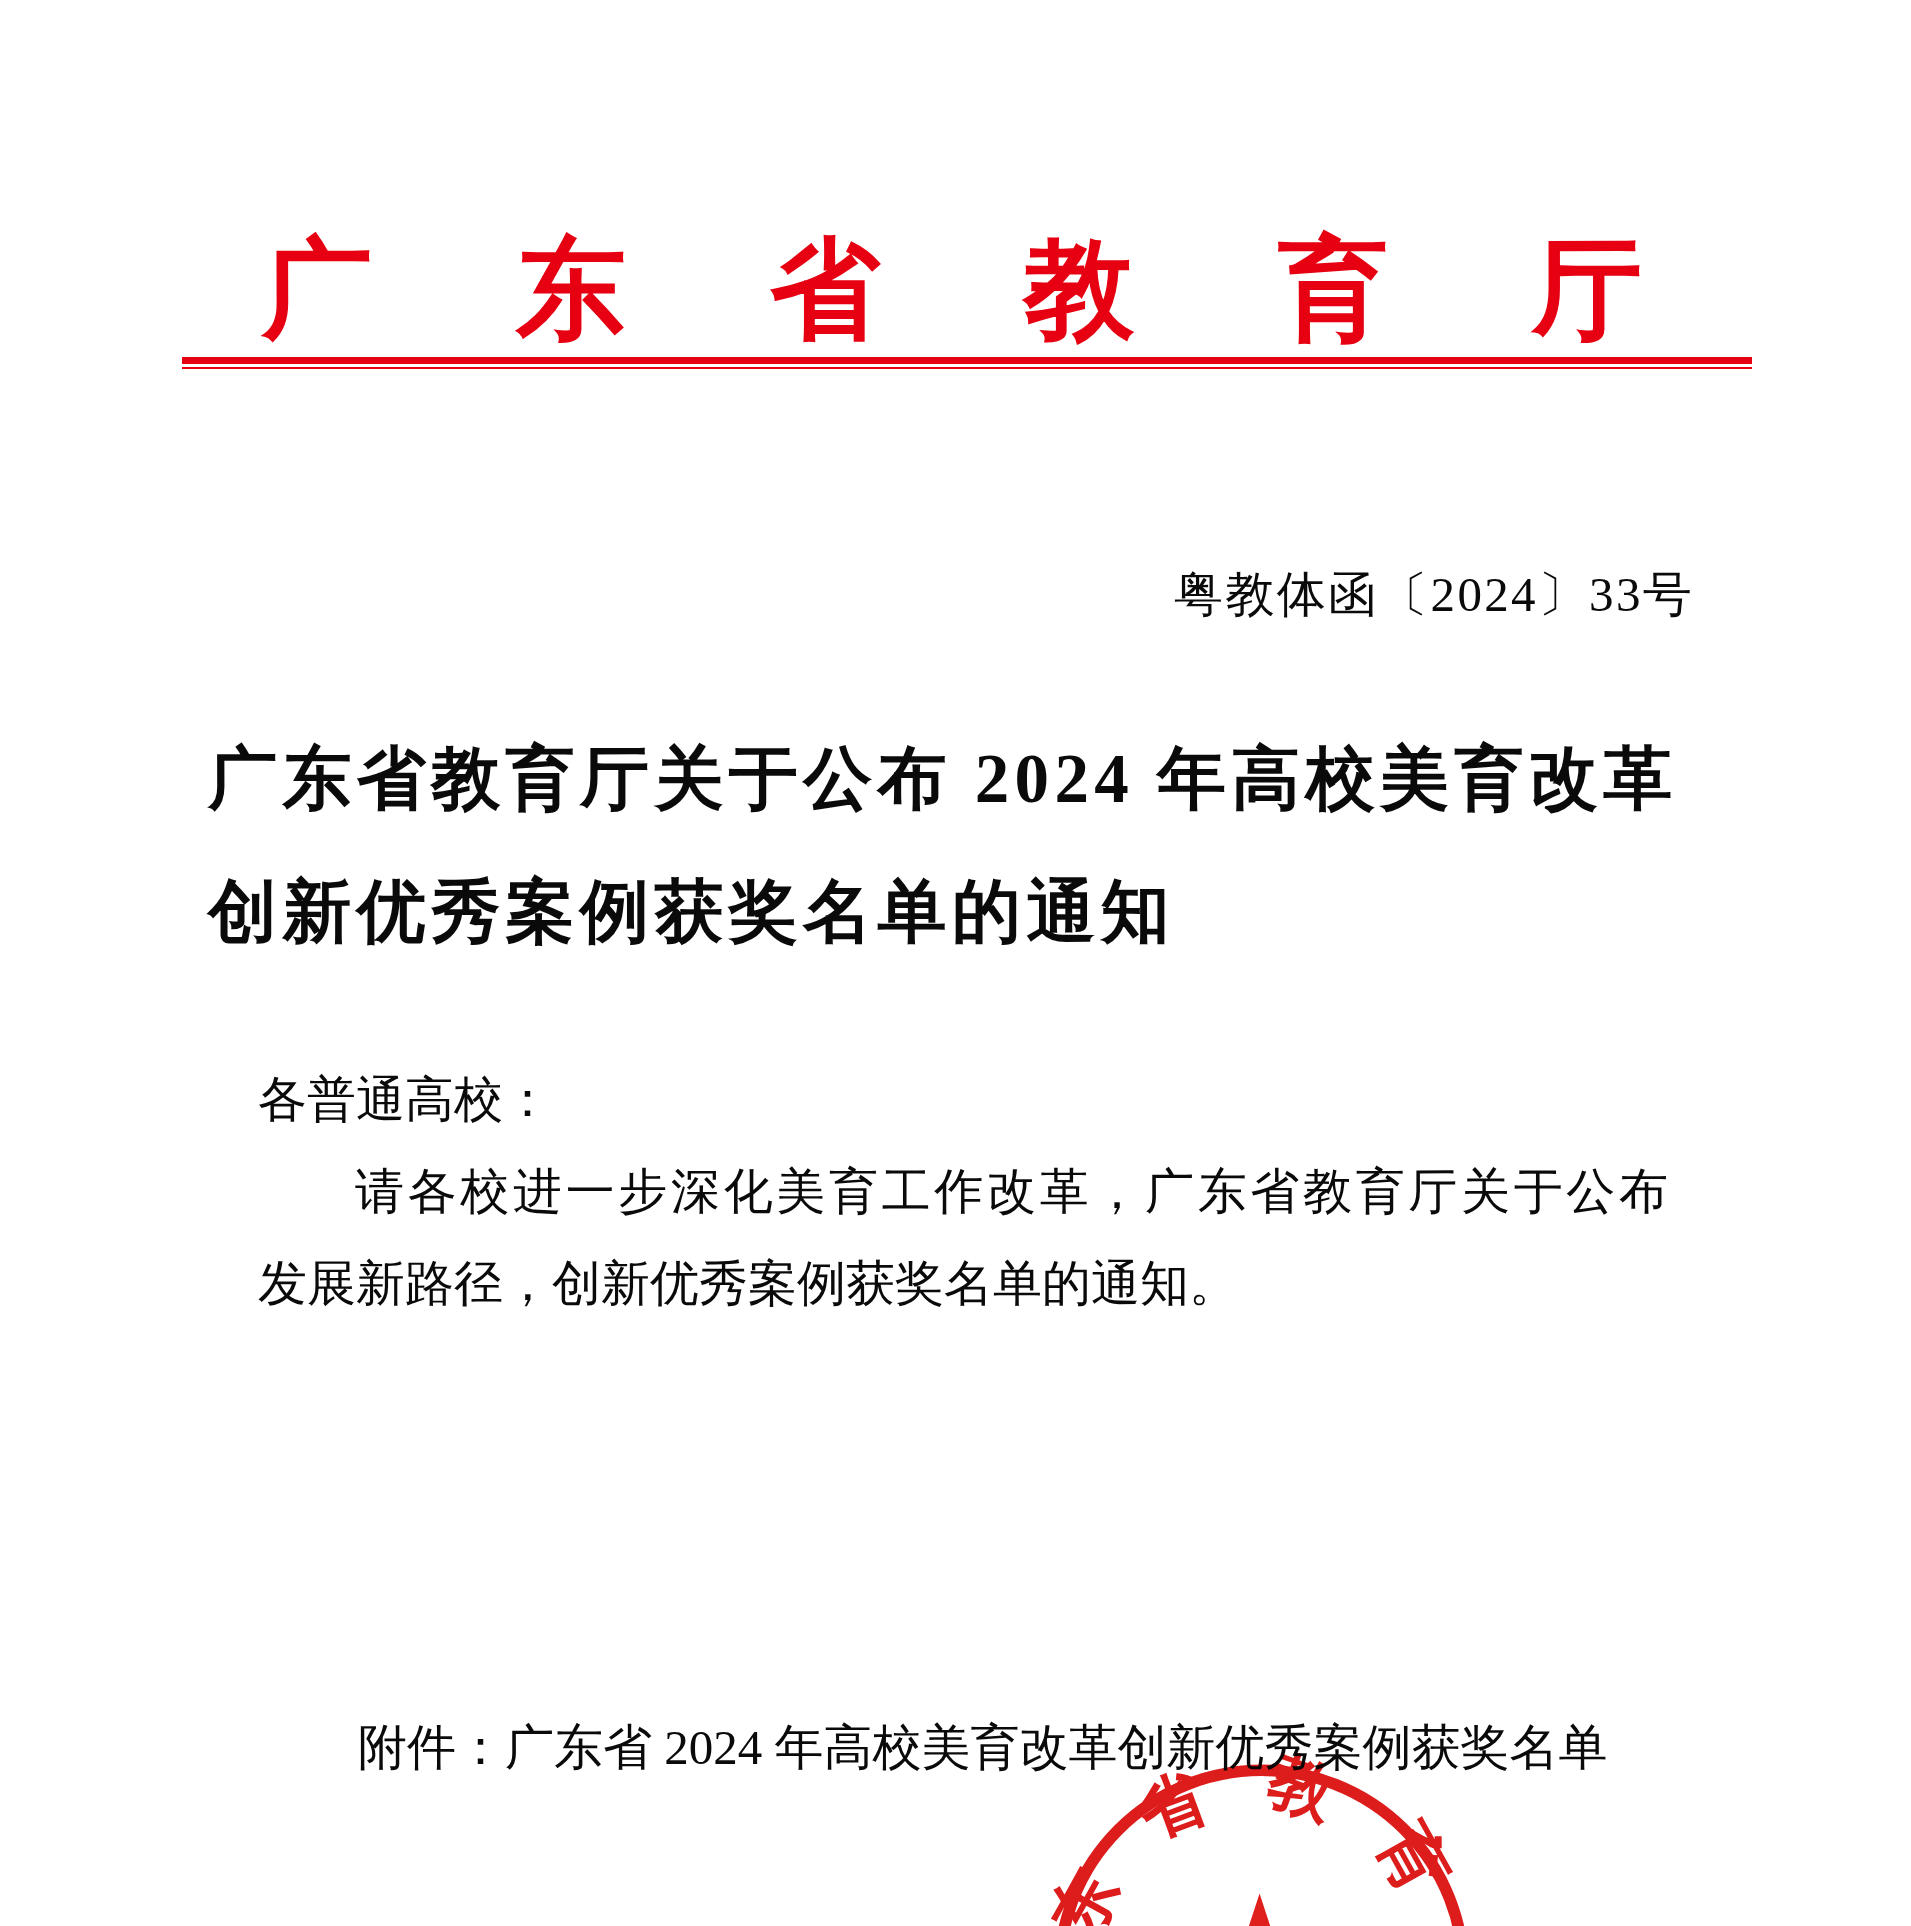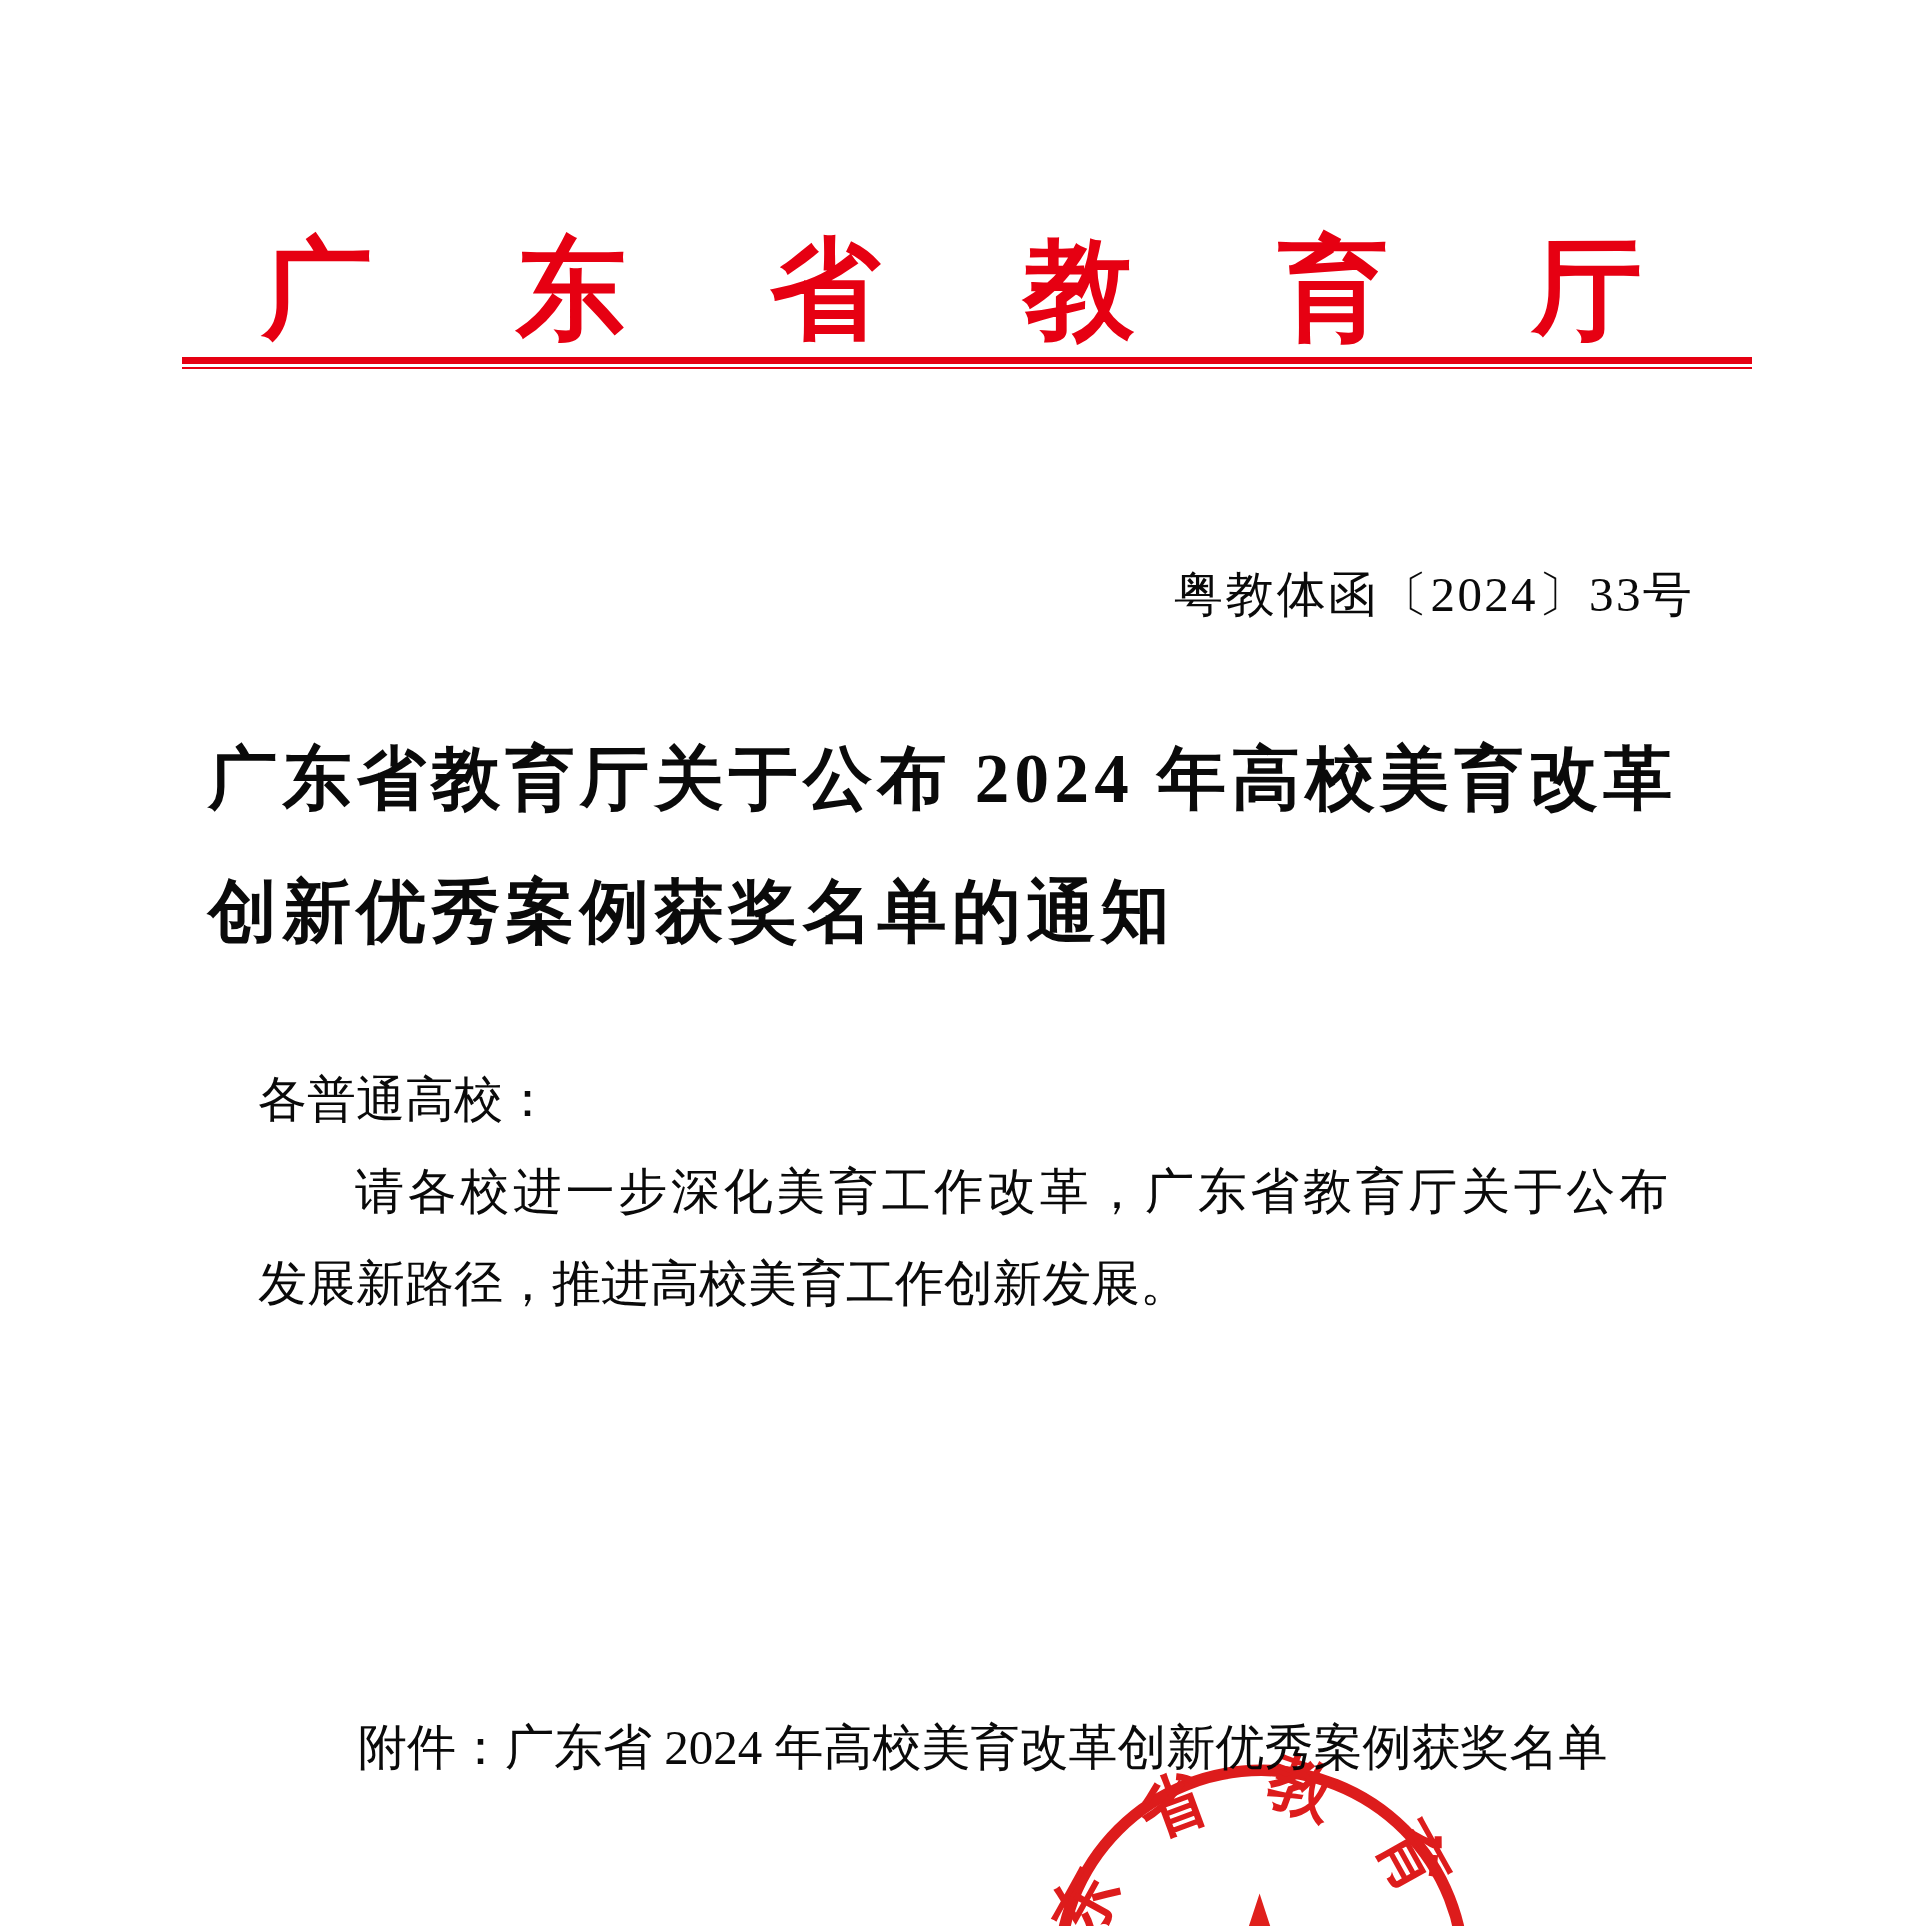--- a/index.html
+++ b/index.html
@@ -73,21 +73,21 @@
   <div class="doc-number">粤教体函〔2024〕33号</div>
 
   <div class="doc-title">
     <div>广东省教育厅关于公布 2024 年高校美育改革</div>
     <div>创新优秀案例获奖名单的通知</div>
   </div>
 
   <div class="body-block">
     <div class="line">各普通高校：</div>
     <div class="line justify indent">请各校进一步深化美育工作改革，广东省教育厅关于公布</div>
-    <div class="line">发展新路径，推进高校美育工作创新发展。</div>
+    <div class="line">发展新路径，创新优秀案例获奖名单的通知。</div>
   </div>
 
   <div class="attachment-line">附件：广东省 2024 年高校美育改革创新优秀案例获奖名单</div>
 
   <svg class="seal" viewBox="0 0 1140 1140" xmlns="http://www.w3.org/2000/svg">
     <ellipse class="seal-ring" cx="570" cy="570" rx="525" ry="525"></ellipse>
     <path id="sealTextArc" d="M 218 817 A 430 430 0 1 1 922 817" fill="none"></path>
     <text class="seal-text">
       <textPath href="#sealTextArc" startOffset="50%" text-anchor="middle">广东省教育厅</textPath>
     </text>

